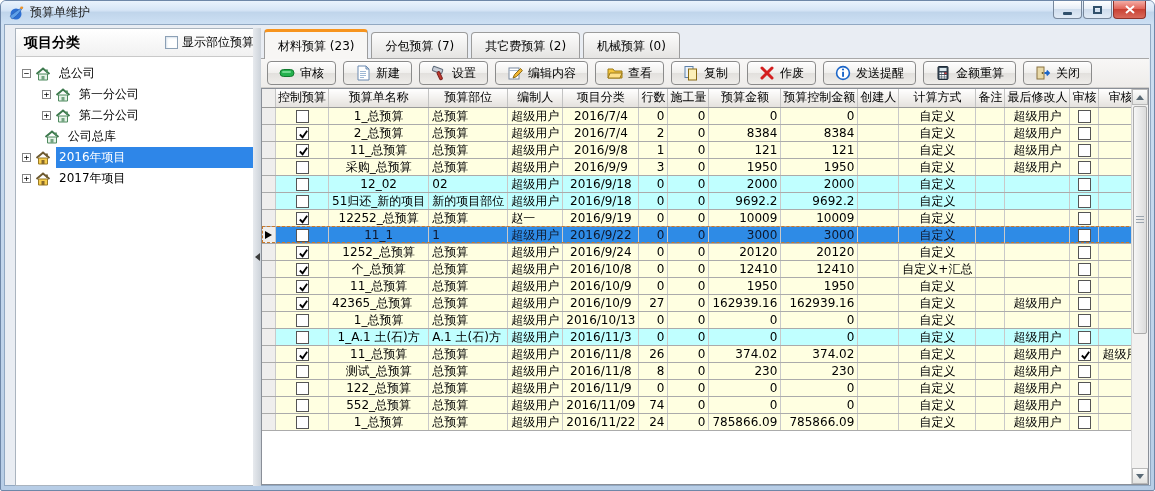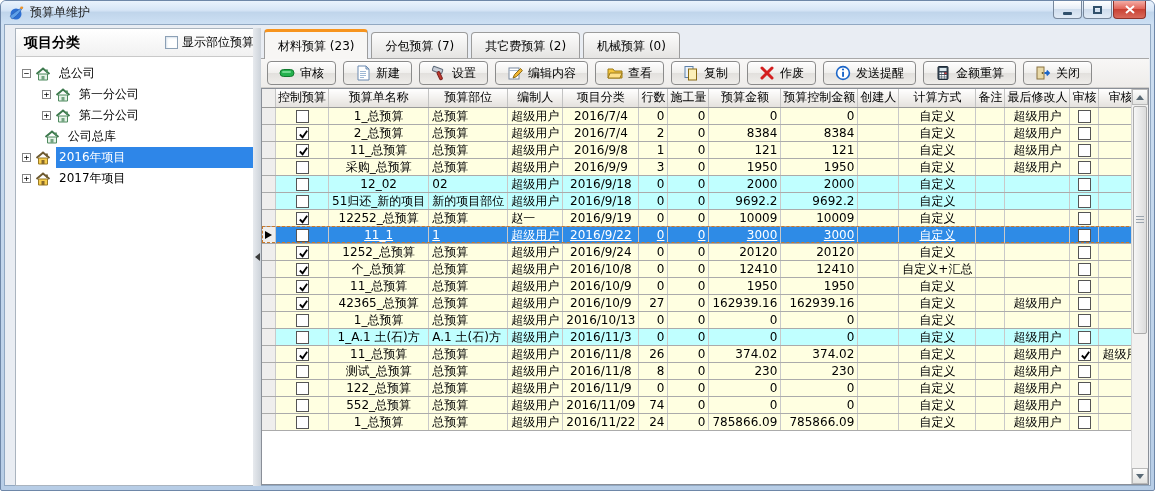--- a/index.html
+++ b/index.html
@@ -62,21 +62,21 @@
   
   .gridwrap{position:absolute;left:256px;top:63px;right:1px;height:397px;background:#fff;border:1px solid #8a8f98;overflow:hidden;}
   table.grid{border-collapse:collapse;table-layout:fixed;font-size:12px;}
   table.grid th{height:18px;padding:0 2px;font-weight:normal;white-space:nowrap;overflow:hidden;
     background:linear-gradient(#ffffff,#f1efec 55%,#e4e1dd);
     border-right:1px solid #c3c3c3;border-bottom:1px solid #999;text-align:center;}
   table.grid td{height:16px;line-height:16px;padding:0 3px;white-space:nowrap;overflow:hidden;
     border-right:1px solid #c9c9c9;border-bottom:1px solid #ababab;}
   tr.yellow td{background:#ffffe1;}
   tr.cyan td{background:#c0ffff;}
-  tr.sel td{background:#2e8be6;color:#ffffff;text-decoration:underline;}
+  tr.sel td{background:#2e8be6;color:#0f172a;}
   tr.sel{outline:1px dashed #c8782a;outline-offset:-1px;}
   td.rowsel,th.rowsel{background:#efeeed !important;border-right:1px solid #9a9a9a;padding:0;text-align:center;}
   .marker{display:inline-block;width:0;height:0;border-left:7px solid #000;border-top:4px solid transparent;border-bottom:4px solid transparent;margin-top:4px;}
   .cb{display:inline-block;width:13px;height:13px;background:#fff;border:1px solid #555;vertical-align:middle;}
   .cb svg{display:block;margin:1px 0 0 1px;}
   
   .vscroll{position:absolute;top:0;right:0;bottom:0;width:17px;background:#f2f1f0;border-left:1px solid #d5d5d5;}
   .sarrow{position:absolute;left:0;right:0;height:16px;background:linear-gradient(#fdfdfd,#e3e3e1);
     border:1px solid #b9b9b9;display:flex;align-items:center;justify-content:center;}
   .sarrow.up{top:0;}
@@ -556,21 +556,21 @@
               <td style="text-align: center;"></td>
               <td style="text-align: center;"></td>
               <td style="text-align: center;"><span class="cb"></span></td>
               <td style="text-align: left;"></td>
             </tr>
             <tr class="yellow">
               <td class="rowsel"></td>
               <td style="text-align: center;"><span class="cb"><svg width="11" height="11" viewBox="0 0 12 12">
                     <path d="M2 6l3 3 5-7" fill="none" stroke="#000" stroke-width="2"></path>
                   </svg></span></td>
-              <td style="text-align: center;">42365_总预算</td>
+              <td style="text-align: left;">42365_总预算</td>
               <td style="text-align: left;">总预算</td>
               <td style="text-align: left;">超级用户</td>
               <td style="text-align: center;">2016/10/9</td>
               <td style="text-align: right;">27</td>
               <td style="text-align: right;">0</td>
               <td style="text-align: right;">162939.16</td>
               <td style="text-align: right;">162939.16</td>
               <td style="text-align: center;"></td>
               <td style="text-align: center;">自定义</td>
               <td style="text-align: center;"></td>

